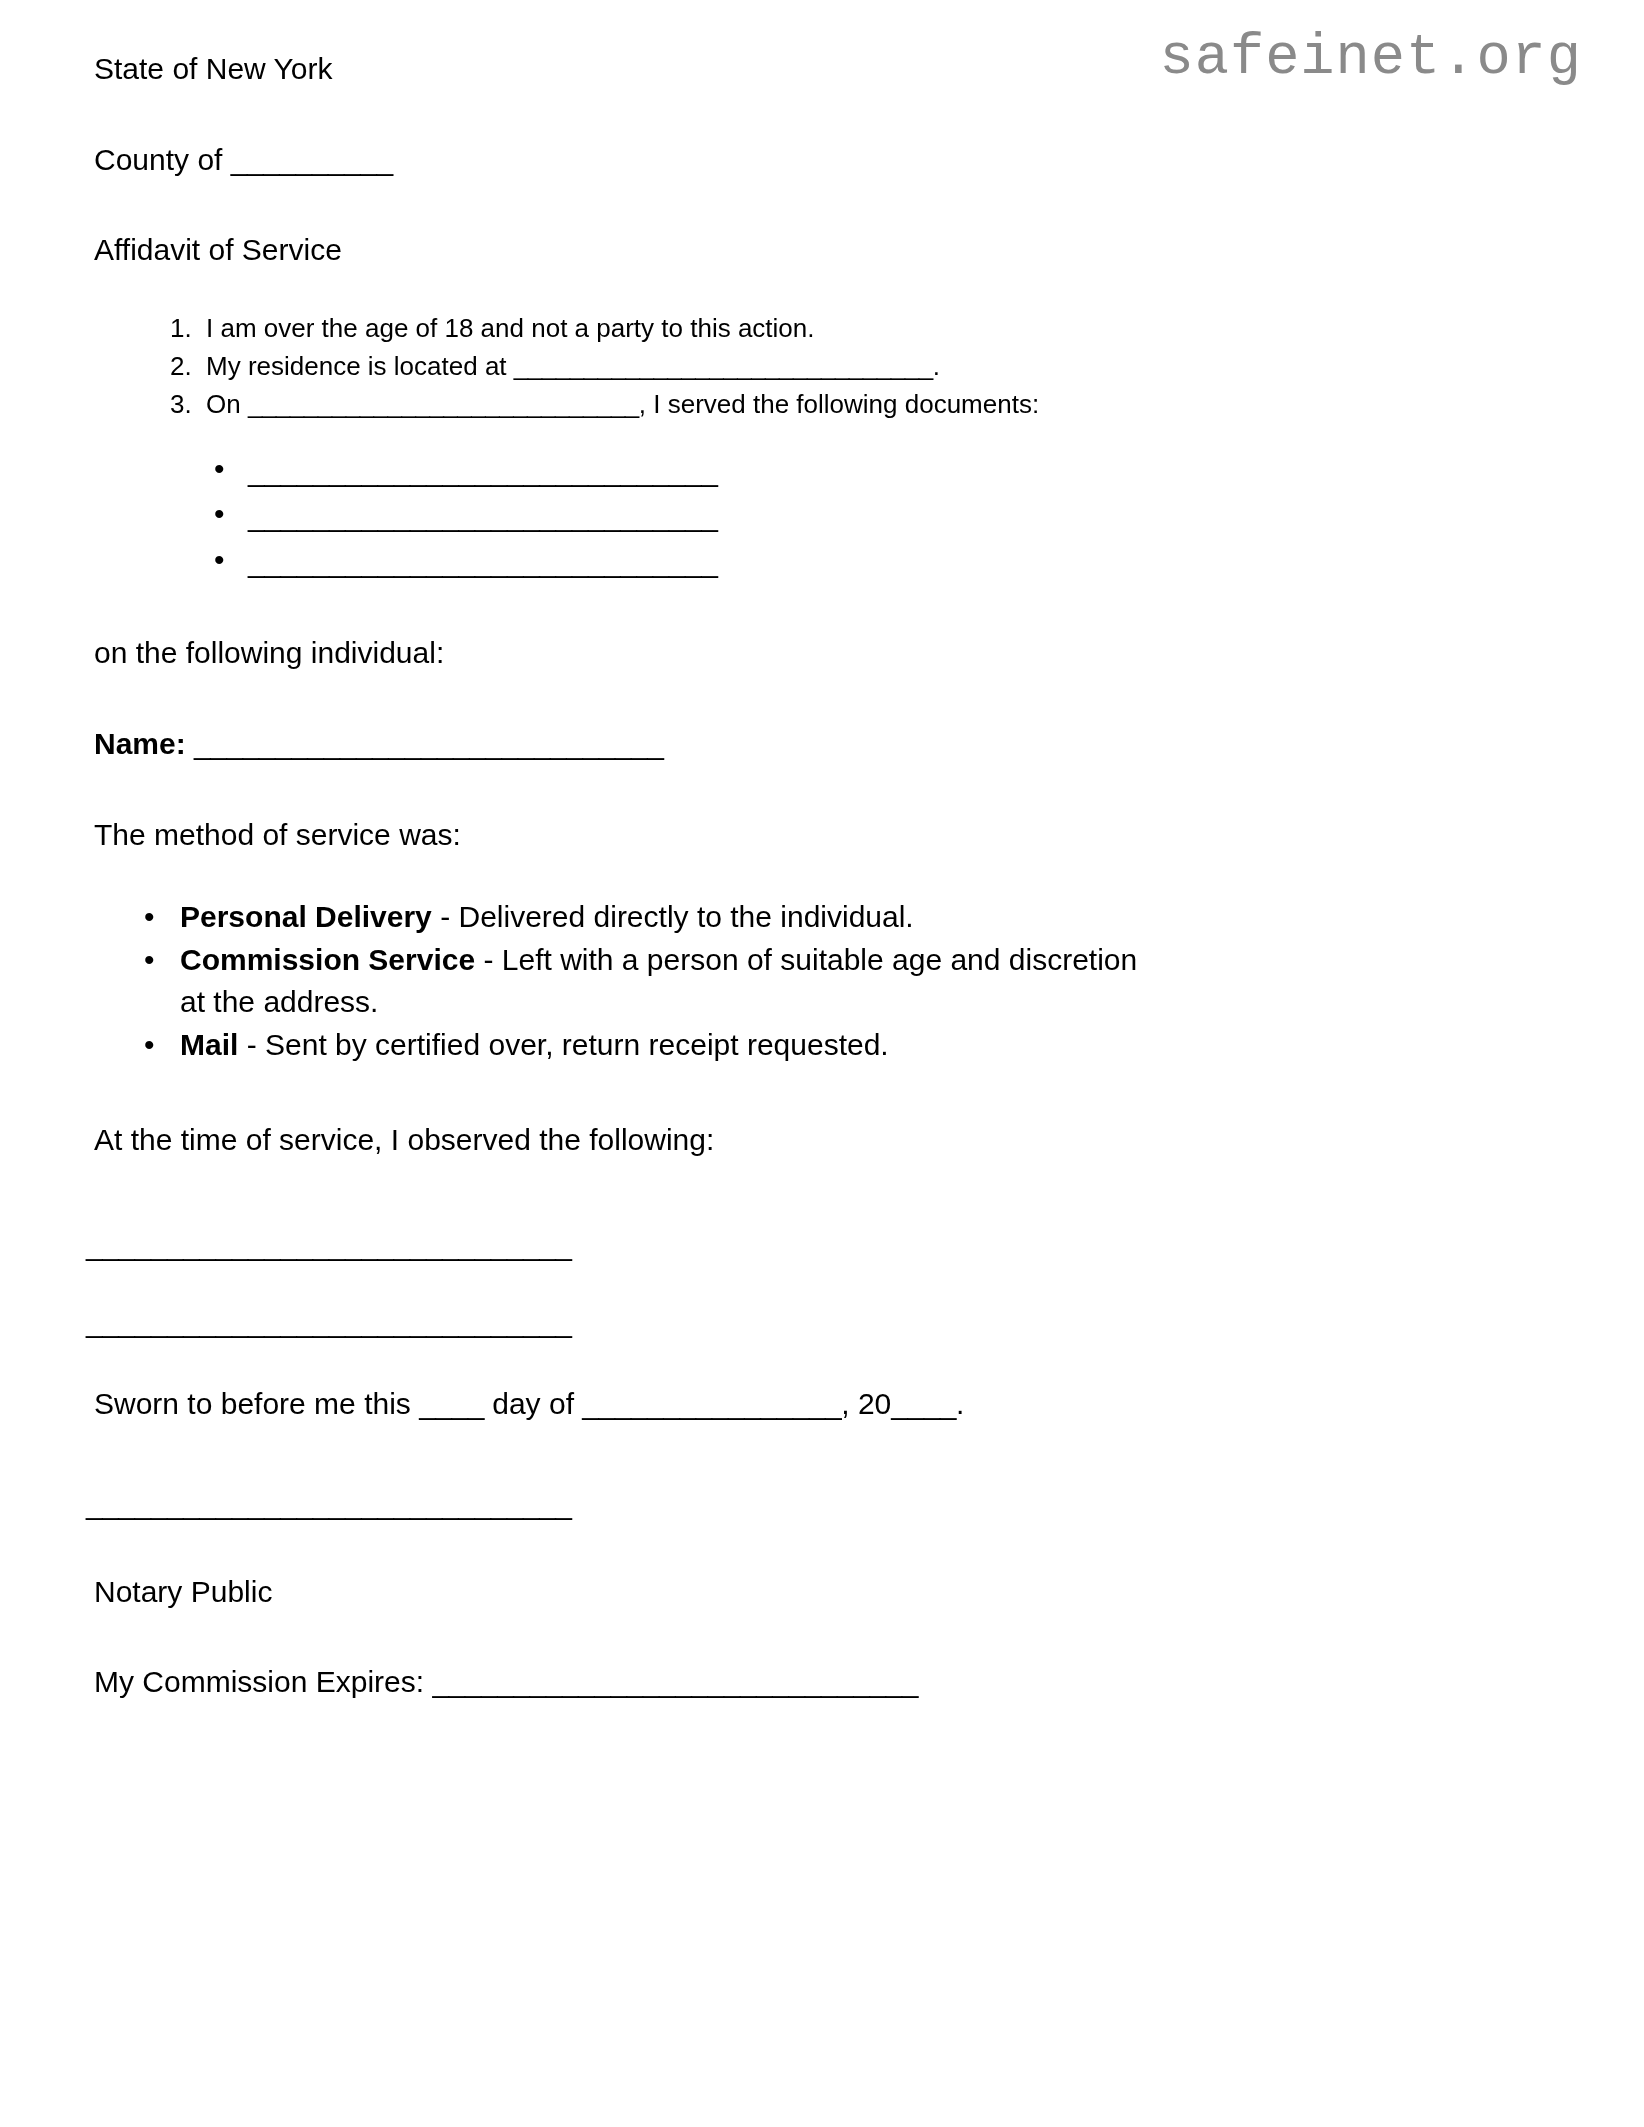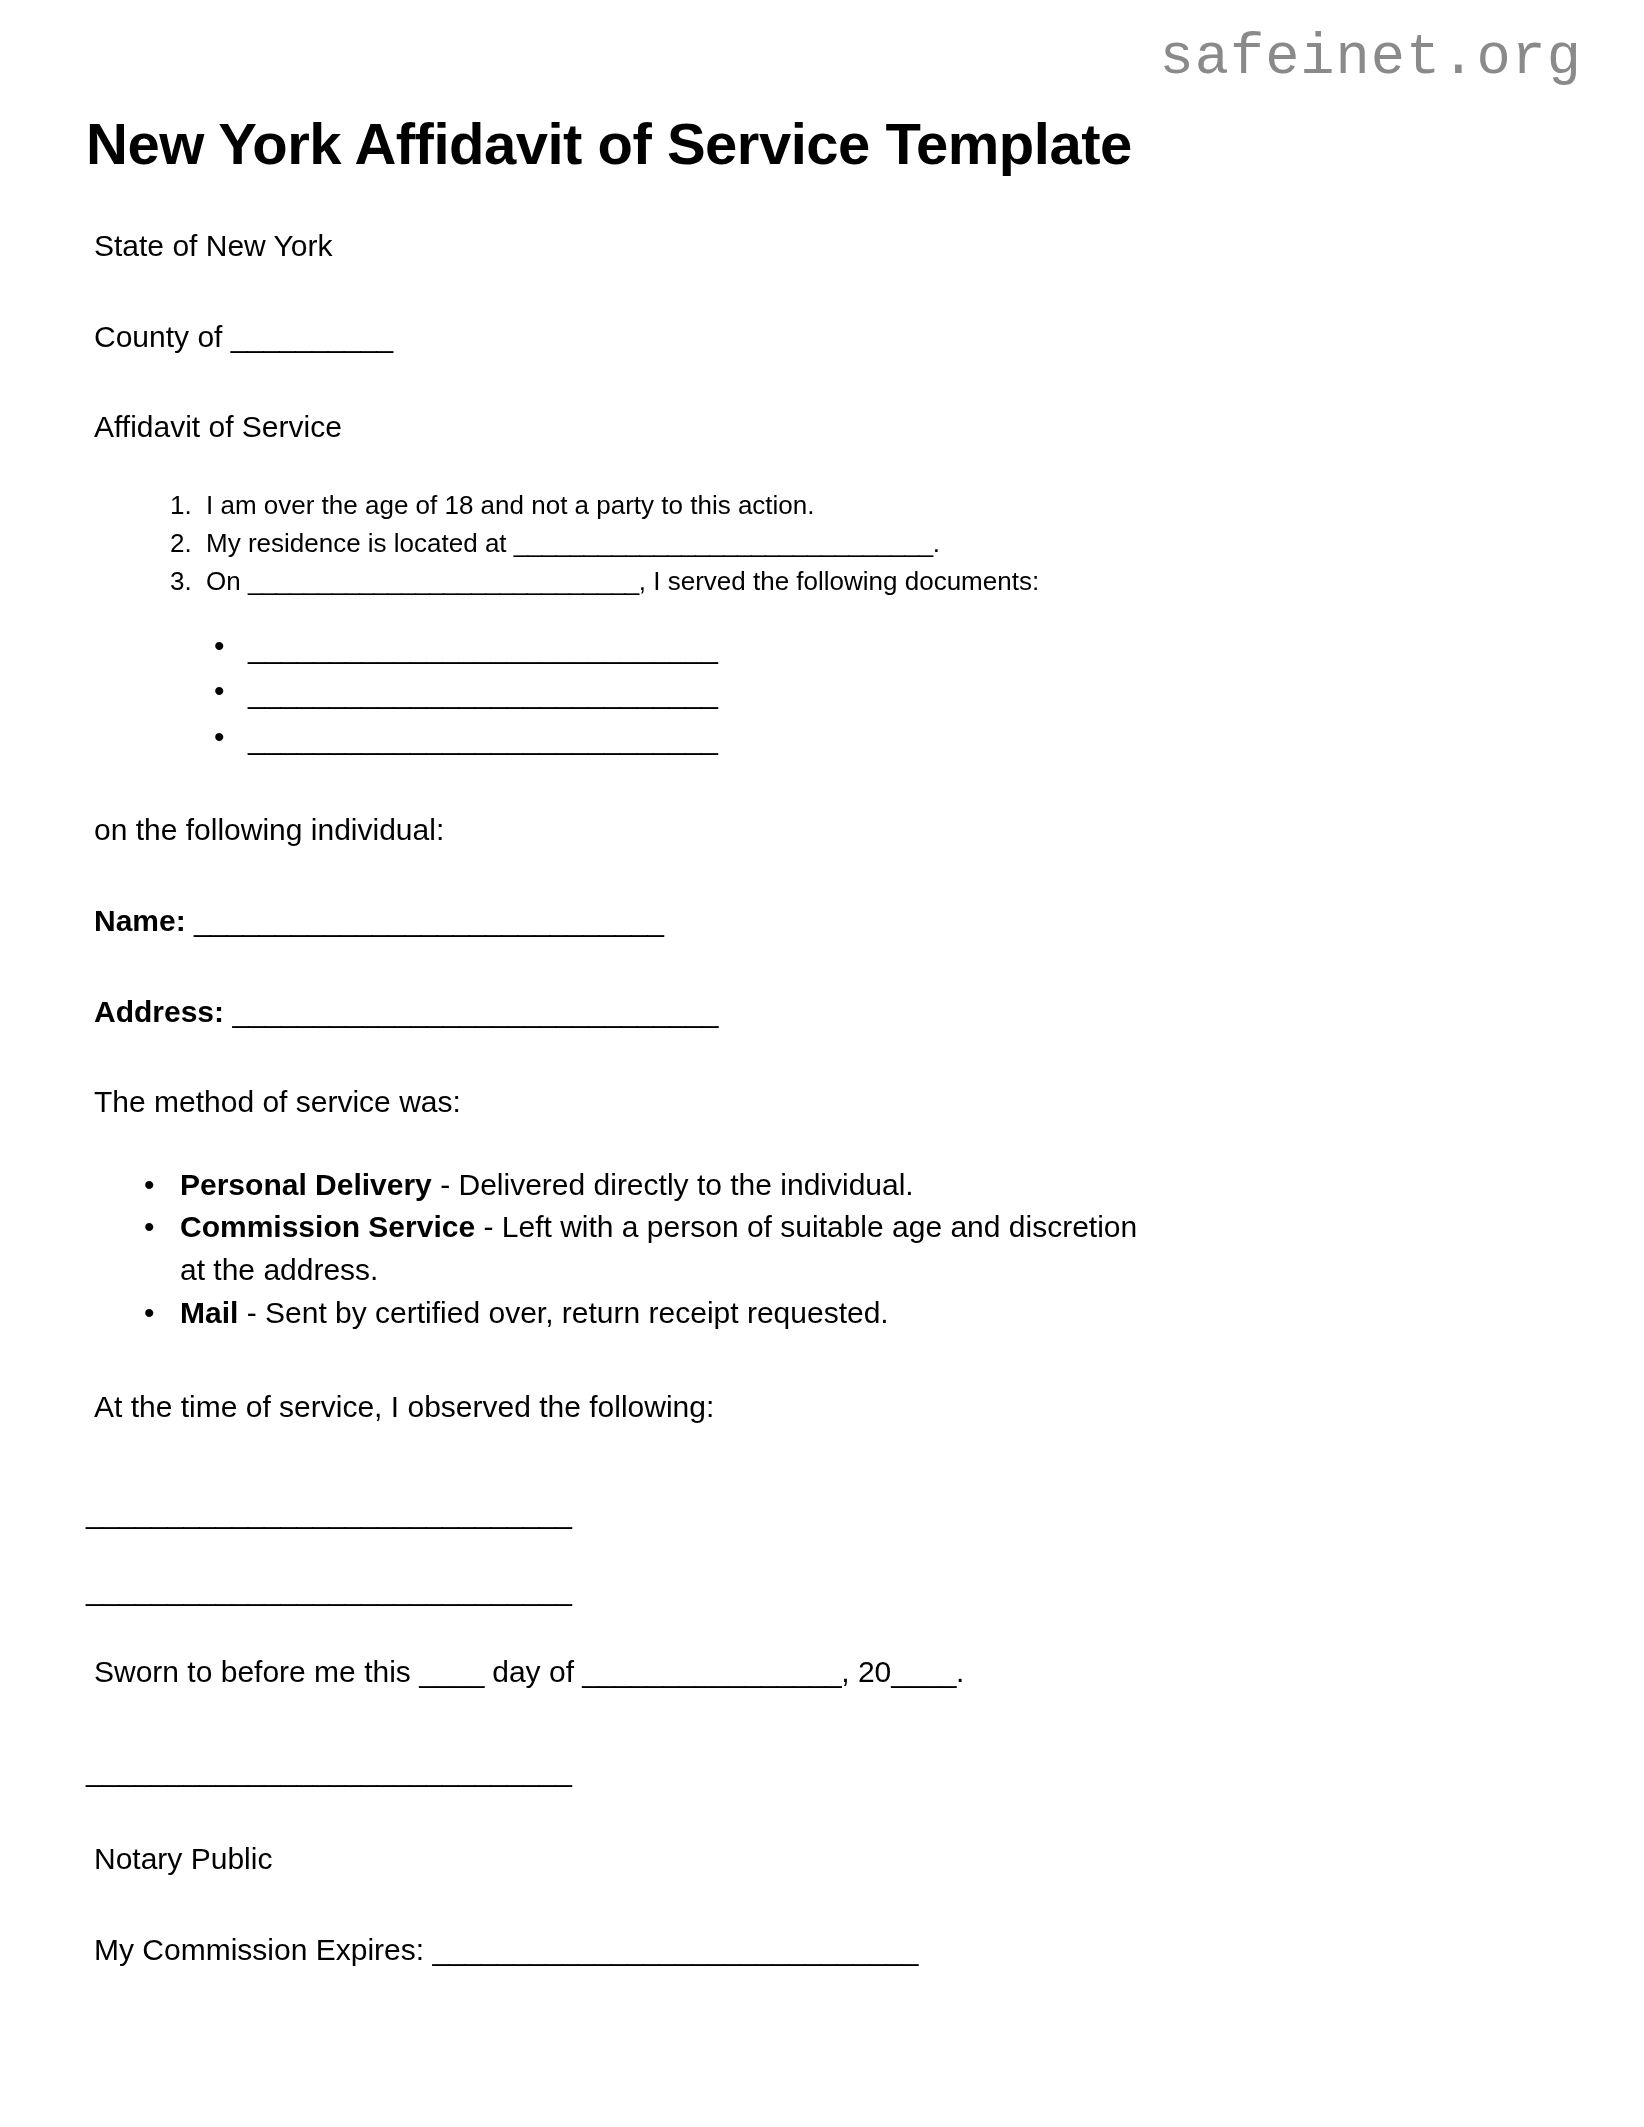--- a/index.html
+++ b/index.html
@@ -153,21 +153,20 @@
 </style>
 </head>
 <body>
 
 <div class="page">
 
   <div class="watermark">safeinet.org</div>
 
   <div class="content">
 
-    <h1 class="doc-title">New York Affidavit of Service Template</h1>
 
     <p class="para">
       <span>State of New York</span>
     </p>
 
     <p class="para"><span>County of </span><span class="blank">__________</span></p>
 
     <p class="para">
       <span>Affidavit of Service</span>
     </p>
@@ -184,21 +183,20 @@
       <li><span class="blank">_____________________________</span></li>
       <li><span class="blank">_____________________________</span></li>
     </ul>
 
     <p class="para">
       <span>on the following individual:</span>
     </p>
 
     <p class="para"><span class="bold">Name:</span><span>&nbsp;</span><span class="blank">_____________________________</span></p>
 
-    <p class="para"><span class="bold">Address:</span><span>&nbsp;</span><span class="blank">______________________________</span></p>
 
     <p class="para">
       <span>The method of service was:</span>
     </p>
 
     <ul class="methods">
       <li><span class="bold">Personal Delivery</span><span> - Delivered directly to the individual.</span></li>
       <li><span class="bold">Commission Service</span><span> - Left with a person of suitable age and discretion at the address.</span></li>
       <li><span class="bold">Mail</span><span> - Sent by certified over, return receipt requested.</span></li>
     </ul>

